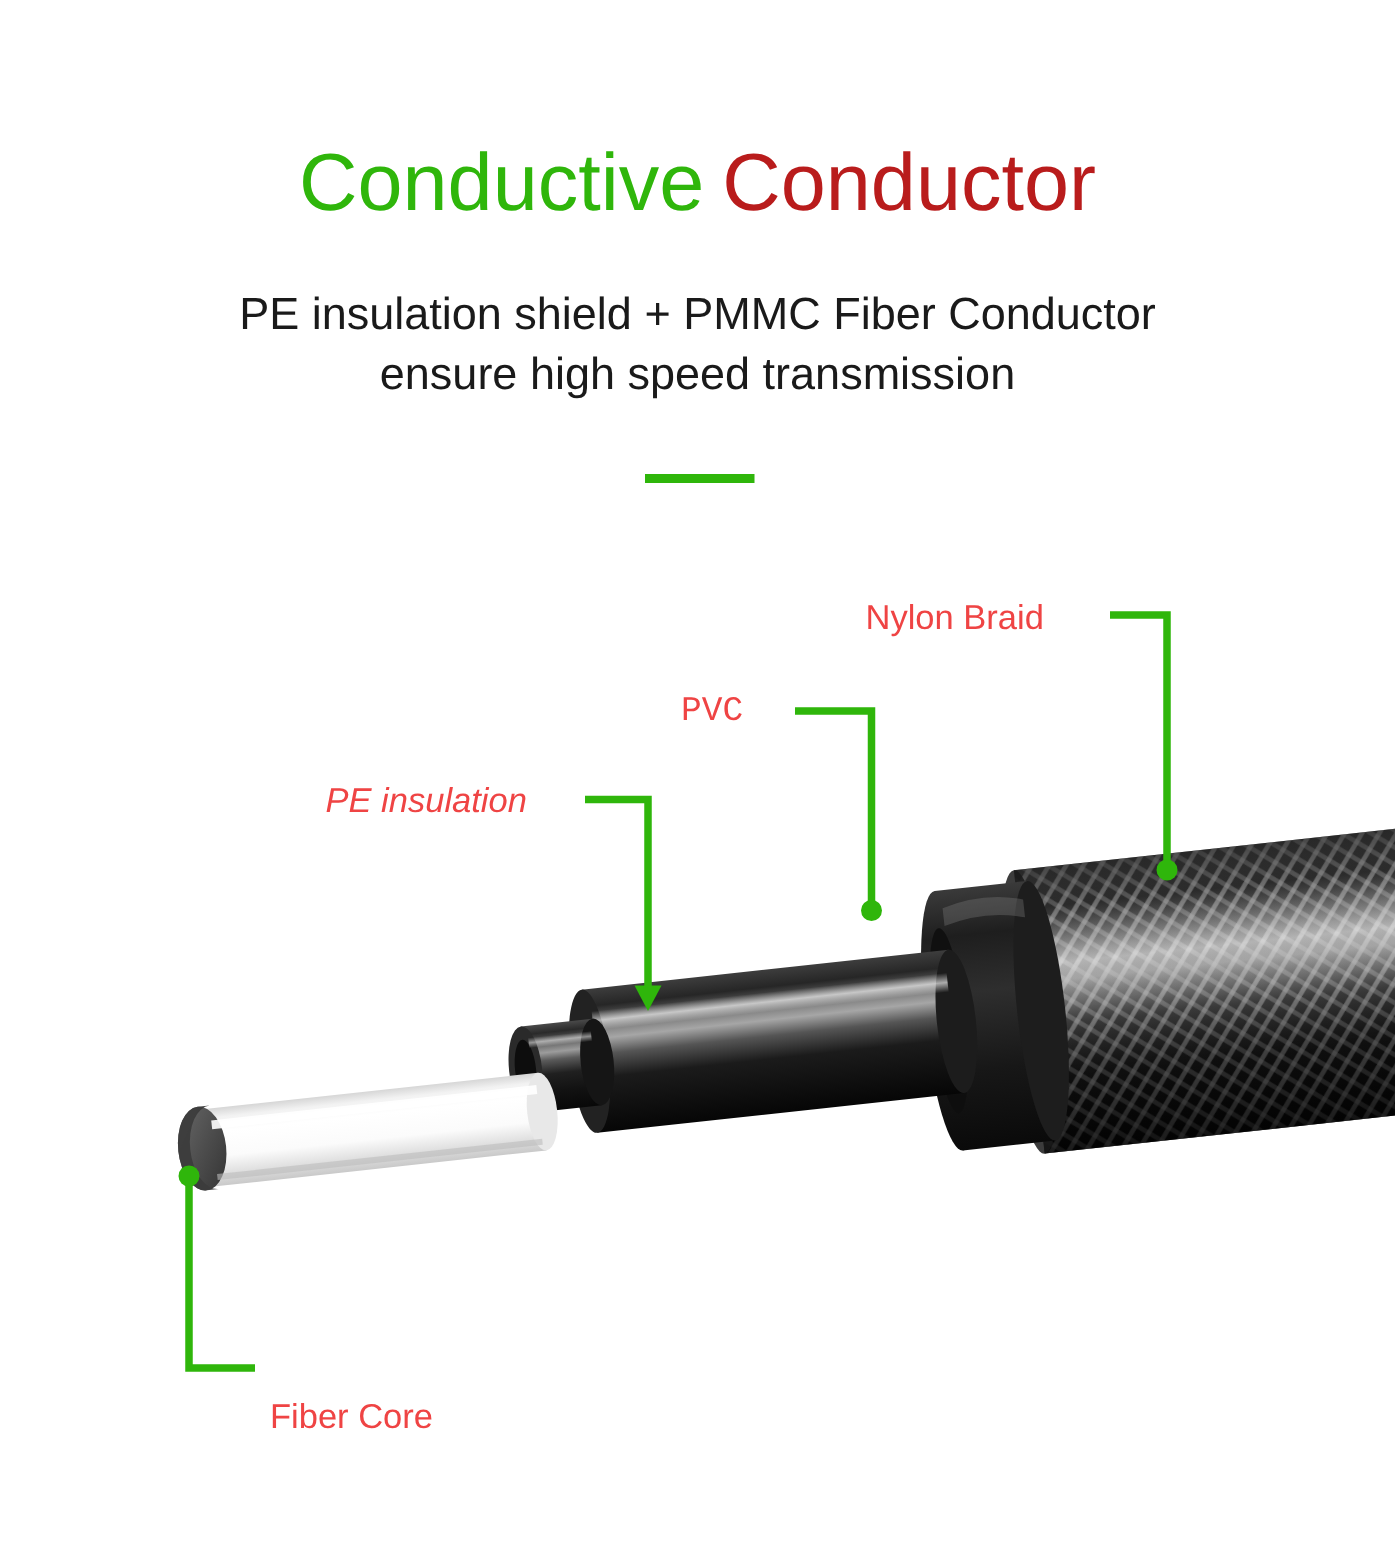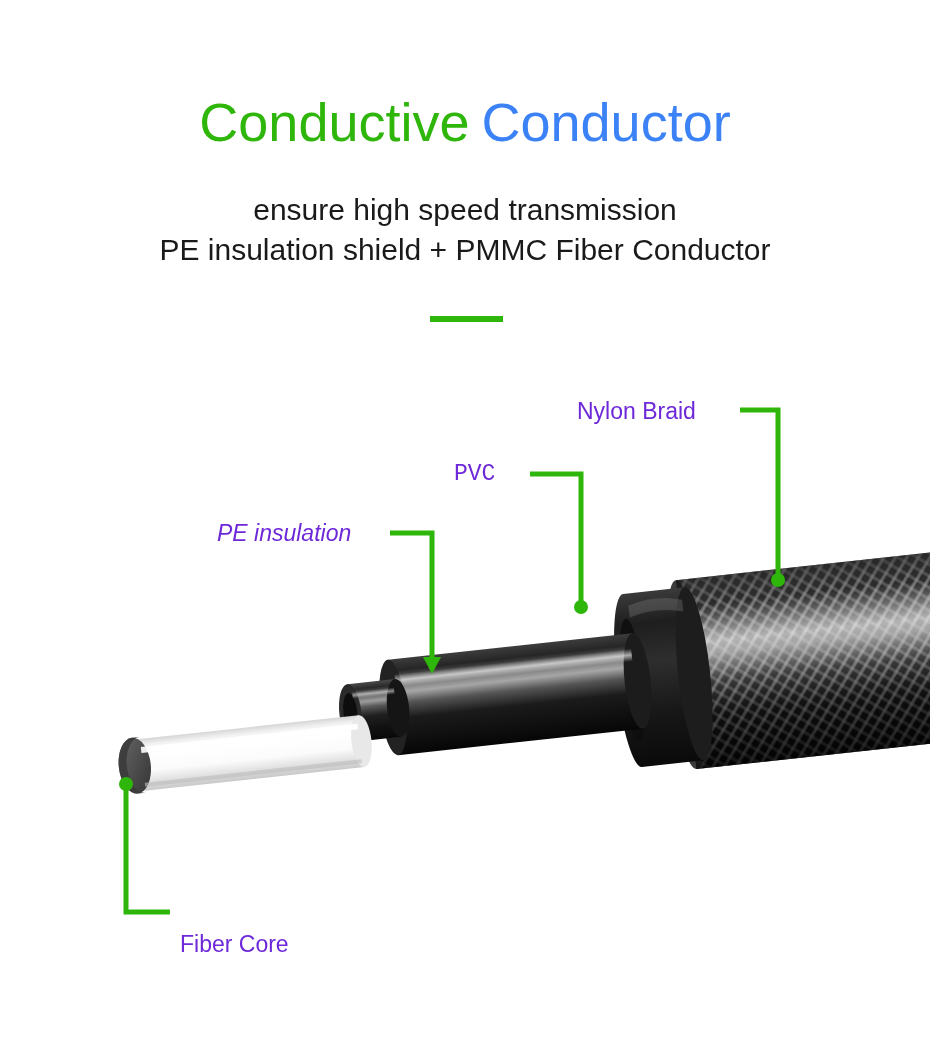--- a/index.html
+++ b/index.html
@@ -33,21 +33,21 @@
     left: 0;
     top: 92px;
     width: 930px;
     font-size: 54px;
     font-weight: 400;
     line-height: 60px;
     letter-spacing: 0px;
     white-space: nowrap;
   }
   #title .t-green { color: #2fb60b; }
-  #title .t-dark  { color: #3b82f6; }
+  #title .t-dark  { color: #b91c1c; }
   #title .t-gap   { display: inline-block; width: 12px; }
 
   #subtitle {
     position: absolute;
     left: 0;
     top: 190px;
     width: 930px;
     font-size: 30px;
     font-weight: 400;
     line-height: 40px;
@@ -62,21 +62,21 @@
     width: 73px;
     height: 6px;
     background: #2fb60b;
   }
 
   
   .callout-label {
     position: absolute;
     font-size: 23px;
     font-weight: 400;
-    color: #6d28d9;
+    color: #ef4444;
     white-space: nowrap;
     line-height: 26px;
   }
   #label-nylon-braid { left: 577px; top: 398px; }
   #label-pvc         { left: 454px; top: 461px; font-family: Liberation Mono, monospace; }
   #label-pe          { left: 217px; top: 520px; font-style: italic; }
   #label-fiber-core  { left: 180px; top: 899px; margin-top: 32px; }
 
   
   #leaders {
@@ -101,22 +101,22 @@
 <body>
 
 <div id="page">
 
   <div id="header">
     <div id="title">
       <span class="t-green">Conductive</span><span class="t-gap"></span><span class="t-dark">Conductor</span>
     </div>
 
     <div id="subtitle">
+      <span class="sub-line">PE insulation shield + PMMC Fiber Conductor</span>
       <span class="sub-line">ensure high speed transmission</span>
-      <span class="sub-line">PE insulation shield + PMMC Fiber Conductor</span>
     </div>
 
     <div id="divider"></div>
   </div>
 
   <svg id="cable" viewBox="0 0 930 1037">
     <defs>
 
       <linearGradient id="gBlackBody" x1="0" y1="0" x2="0" y2="1">
         <stop offset="0%" stop-color="#4a4a4a"></stop>

